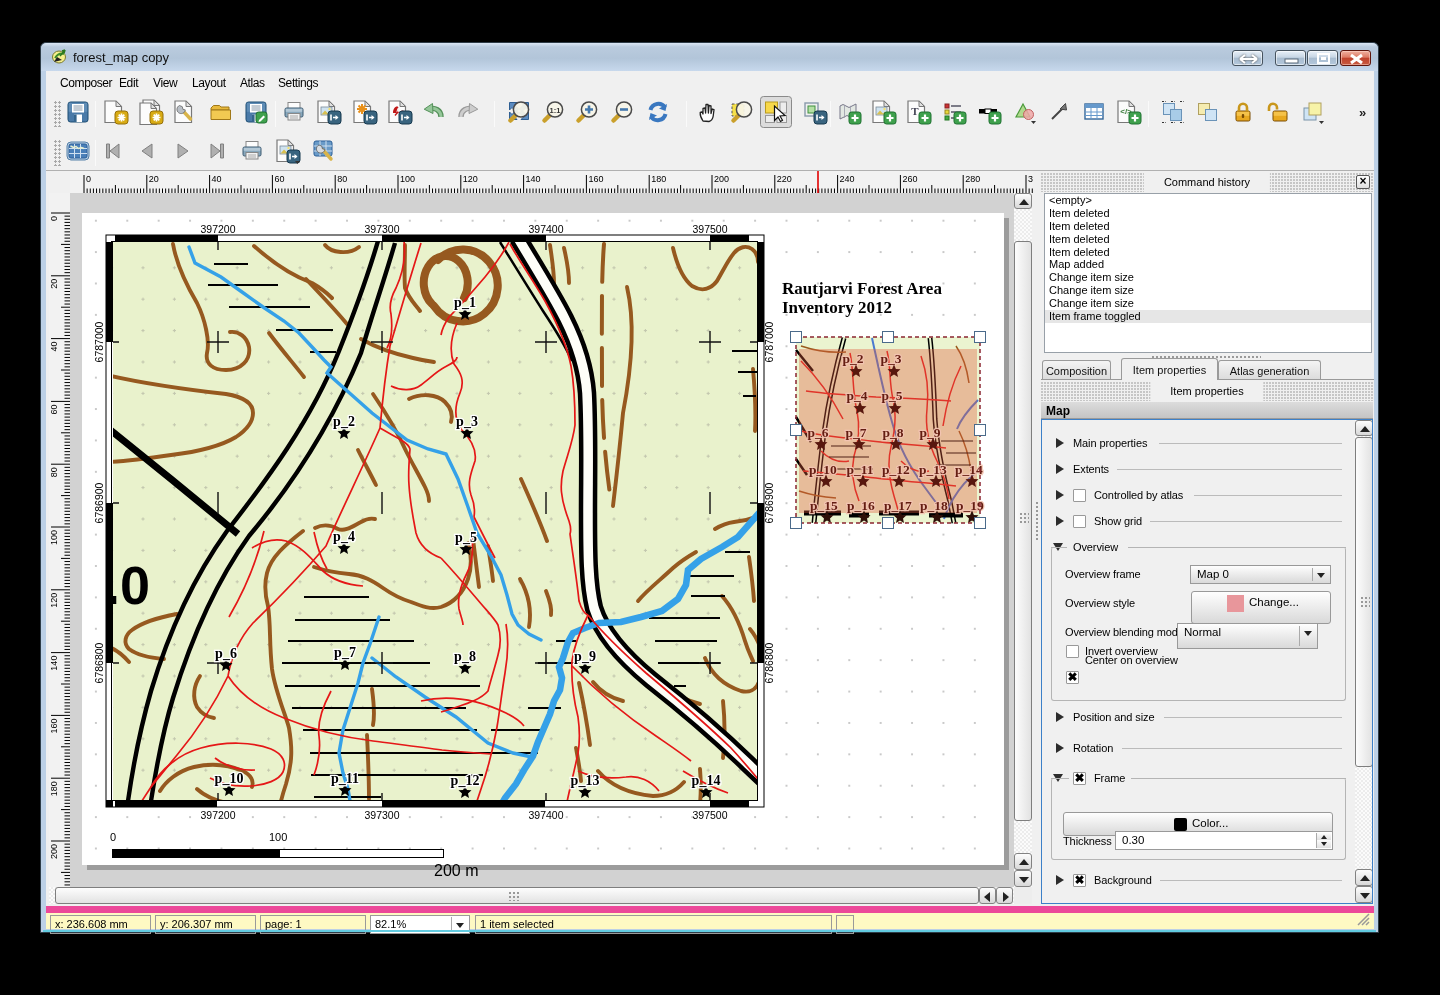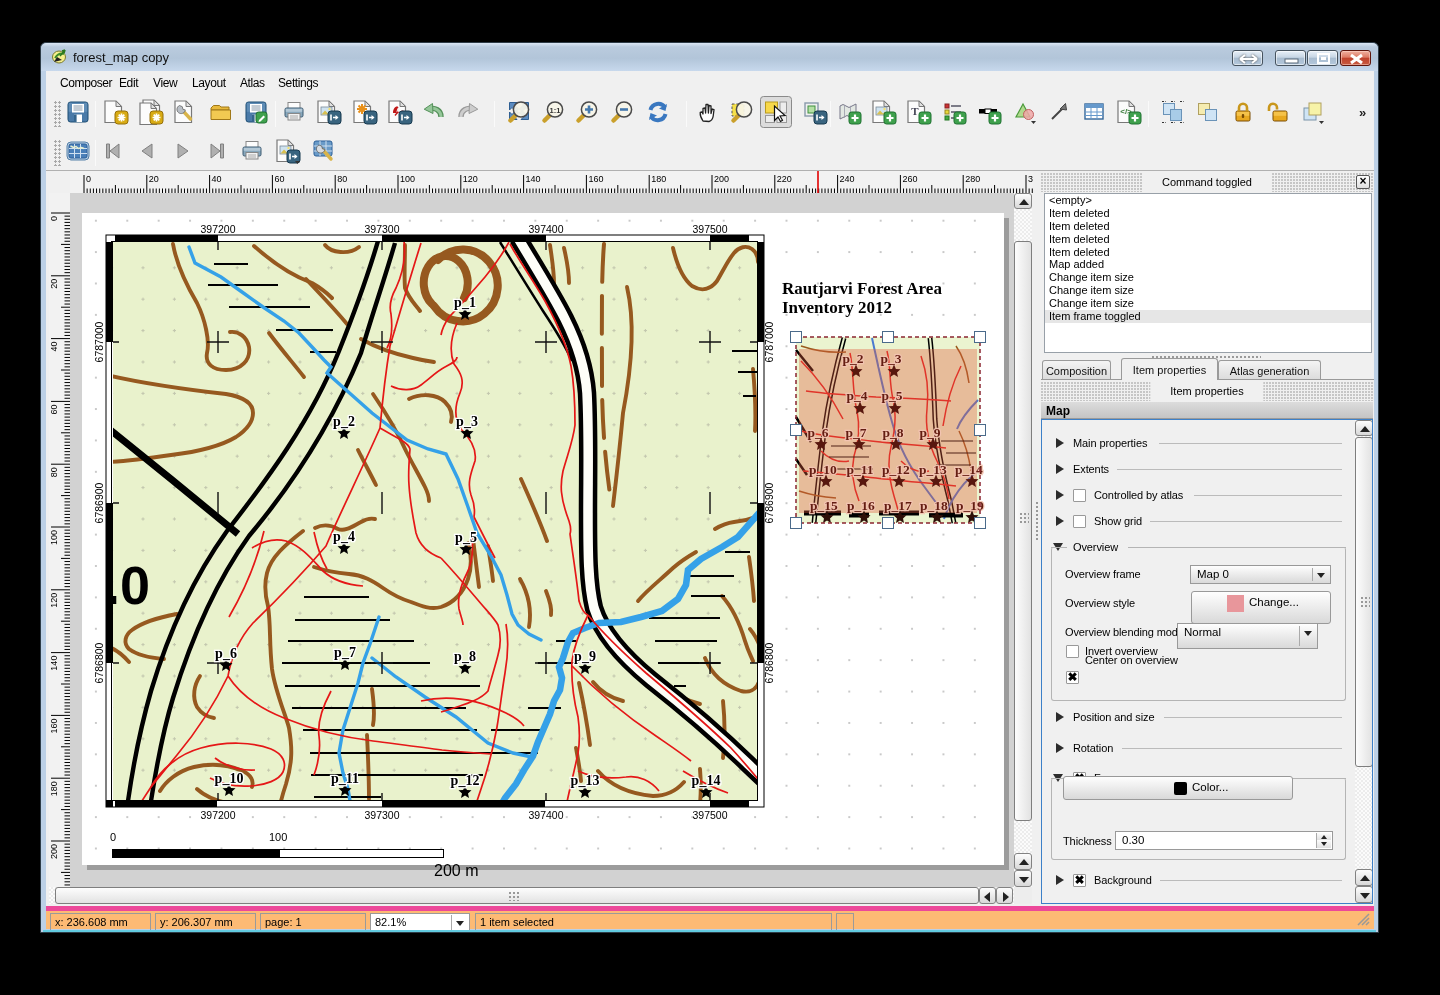--- a/index.html
+++ b/index.html
@@ -74,21 +74,21 @@
 .plabel { position:absolute; font-size:11px; letter-spacing:-0.1px; color:#000; white-space:nowrap; }
 .pline { position:absolute; height:1px; background:#bbb; }
 .pcheck { position:absolute; width:13px; height:13px; background:#fff; border:1px solid #999; border-radius:1px; font-size:12px; line-height:11px; text-align:center; font-weight:bold;}
 .pgroup { position:absolute; border:1px solid #b4b4b4; border-radius:3px; }
 .combo { position:absolute; background:linear-gradient(180deg,#fefefe,#d9d9d9); border:1px solid #999; border-radius:0; font-size:11.5px; }
 .combo .ctext { position:absolute; left:6px; top:2px; }
 .combo .cdiv { position:absolute; right:17px; top:2px; bottom:2px; width:1px; background:#aaa; }
 .combo .carr { position:absolute; right:5px; top:7px; width:0; height:0; border-top:5px solid #222; border-left:4px solid transparent; border-right:4px solid transparent; }
 .pbtn { position:absolute; background:linear-gradient(180deg,#fefefe,#d9d9d9); border:1px solid #999; border-radius:3px; font-size:11.5px; }
 
-#statusbar { position:absolute; left:5px; top:863px; width:1328px; height:23px; background:#fdba74; border-top:5px solid #ec4899;}
+#statusbar { position:absolute; left:5px; top:863px; width:1328px; height:23px; background:#fef9c3; border-top:7px solid #ec4899;}
 .sfield { position:absolute; top:2px; height:19px; border:1px solid #9a9a9a; font-size:11px; padding:2px 0 0 4px; color:#000; }
 </style>
 </head>
 <body>
 <div id="win">
   <div id="menubar">
     <span style="left:14px">Composer</span>
     <span style="left:73px">Edit</span>
     <span style="left:107px">View</span>
     <span style="left:146px">Layout</span>
@@ -1673,21 +1673,21 @@
       </div>
     <div class="sbtn" style="left:950px;top:716px;width:17px;height:17px">
         <span class="arr" style="left:6px;top:4px;border-left:6px solid #222;border-top:5px solid transparent;border-bottom:5px solid transparent"></span>
       </div>
     <div style="position:absolute;left:968px;top:716px;width:18px;height:17px;background:#ededed"></div>
     <div id="splitter">
         <span class="tdots" style="left:2px;top:330px;width:5px;height:40px;position:absolute"></span>
       </div>
     <div id="dock">
       <div class="docktitle" style="top:0">
-          <span class="lblbg">Command toggled</span>
+          <span class="lblbg">Command history</span>
           <span class="dockx">×</span>
         </div>
       <div id="cmdlist">
         <div>&lt;empty&gt;</div>
         <div>Item deleted</div>
         <div>Item deleted</div>
         <div>Item deleted</div>
         <div>Item deleted</div>
         <div>Map added</div>
         <div>Change item size</div>
@@ -1755,21 +1755,21 @@
         <span class="parrow" style="left:14px;top:323px"></span>
         <span class="plabel" style="left:31px;top:322px">Rotation</span>
         <span class="pline" style="left:80px;top:328px;width:220px"></span>
 
         <span class="parrowd" style="left:11px;top:354px"></span>
         <span class="pcheck" style="left:31px;top:352px">✖</span>
         <span class="plabel" style="left:52px;top:352px">Frame</span>
         <div class="pgroup" style="left:9px;top:358px;width:295px;height:82px;border-top:none"></div>
         <span class="pline" style="left:89px;top:358px;width:215px;background:#b4b4b4"></span>
         <span class="pline" style="left:9px;top:358px;width:18px;background:#b4b4b4"></span>
-        <div class="pbtn" style="left:21px;top:356px;width:230px;height:24px">
+        <div class="pbtn" style="left:21px;top:392px;width:270px;height:24px">
           <span style="position:absolute;left:110px;top:5px;width:13px;height:13px;background:#000;border-radius:2px"></span>
           <span style="position:absolute;left:128px;top:4px">Color...</span>
         </div>
         <span class="plabel" style="left:21px;top:415px">Thickness</span>
         <div class="combo" style="left:73px;top:411px;width:218px;height:19px;background:#fff">
           <span class="ctext">0.30</span>
           <span style="position:absolute;right:1px;top:1px;width:15px;height:8px;background:linear-gradient(180deg,#fcfcfc,#e0e0e0);border-left:1px solid #aaa;border-bottom:1px solid #aaa"></span>
           <span style="position:absolute;right:1px;bottom:1px;width:15px;height:8px;background:linear-gradient(180deg,#fcfcfc,#e0e0e0);border-left:1px solid #aaa"></span>
           <span class="arr" style="right:5px;top:3px;border-bottom:4px solid #222;border-left:3.5px solid transparent;border-right:3.5px solid transparent"></span>
           <span class="arr" style="right:5px;bottom:3px;border-top:4px solid #222;border-left:3.5px solid transparent;border-right:3.5px solid transparent"></span>

